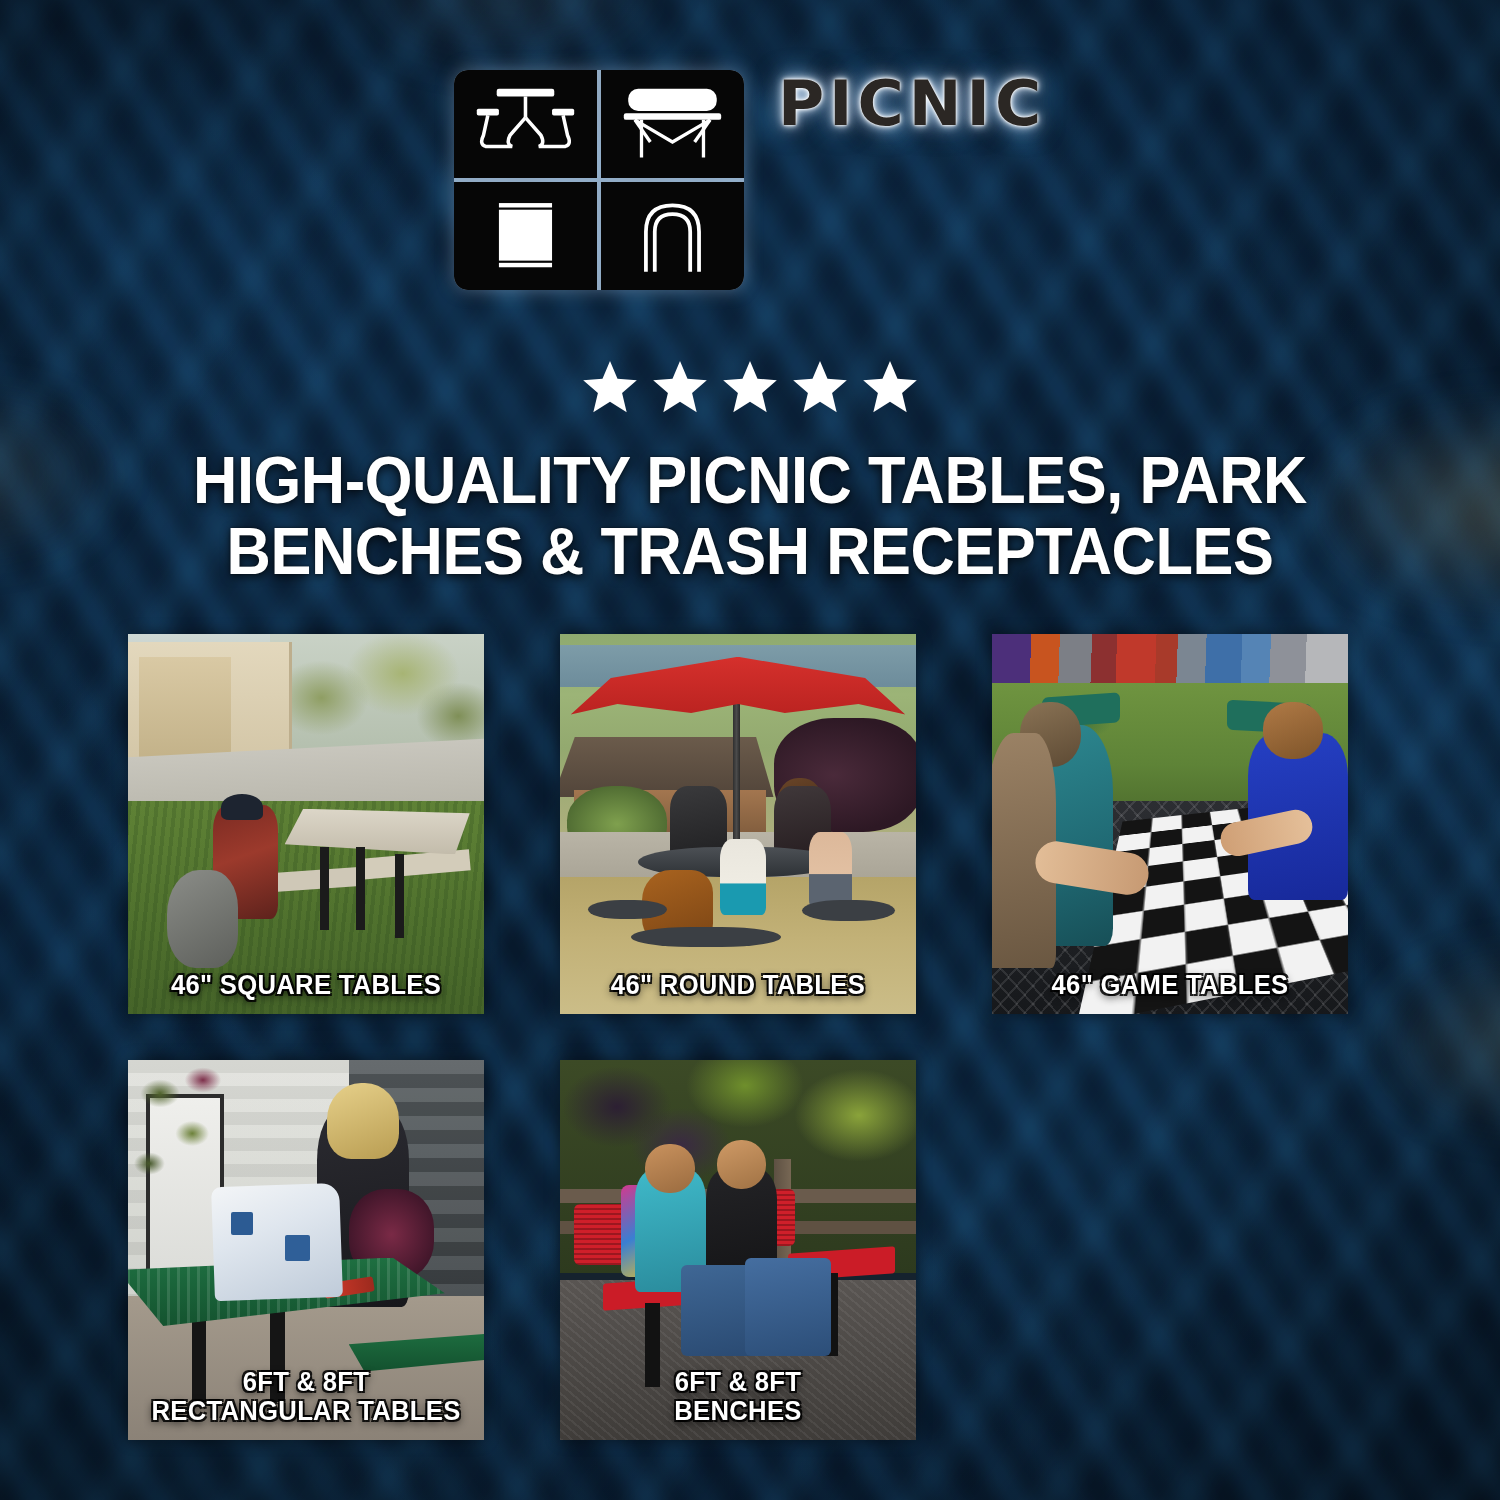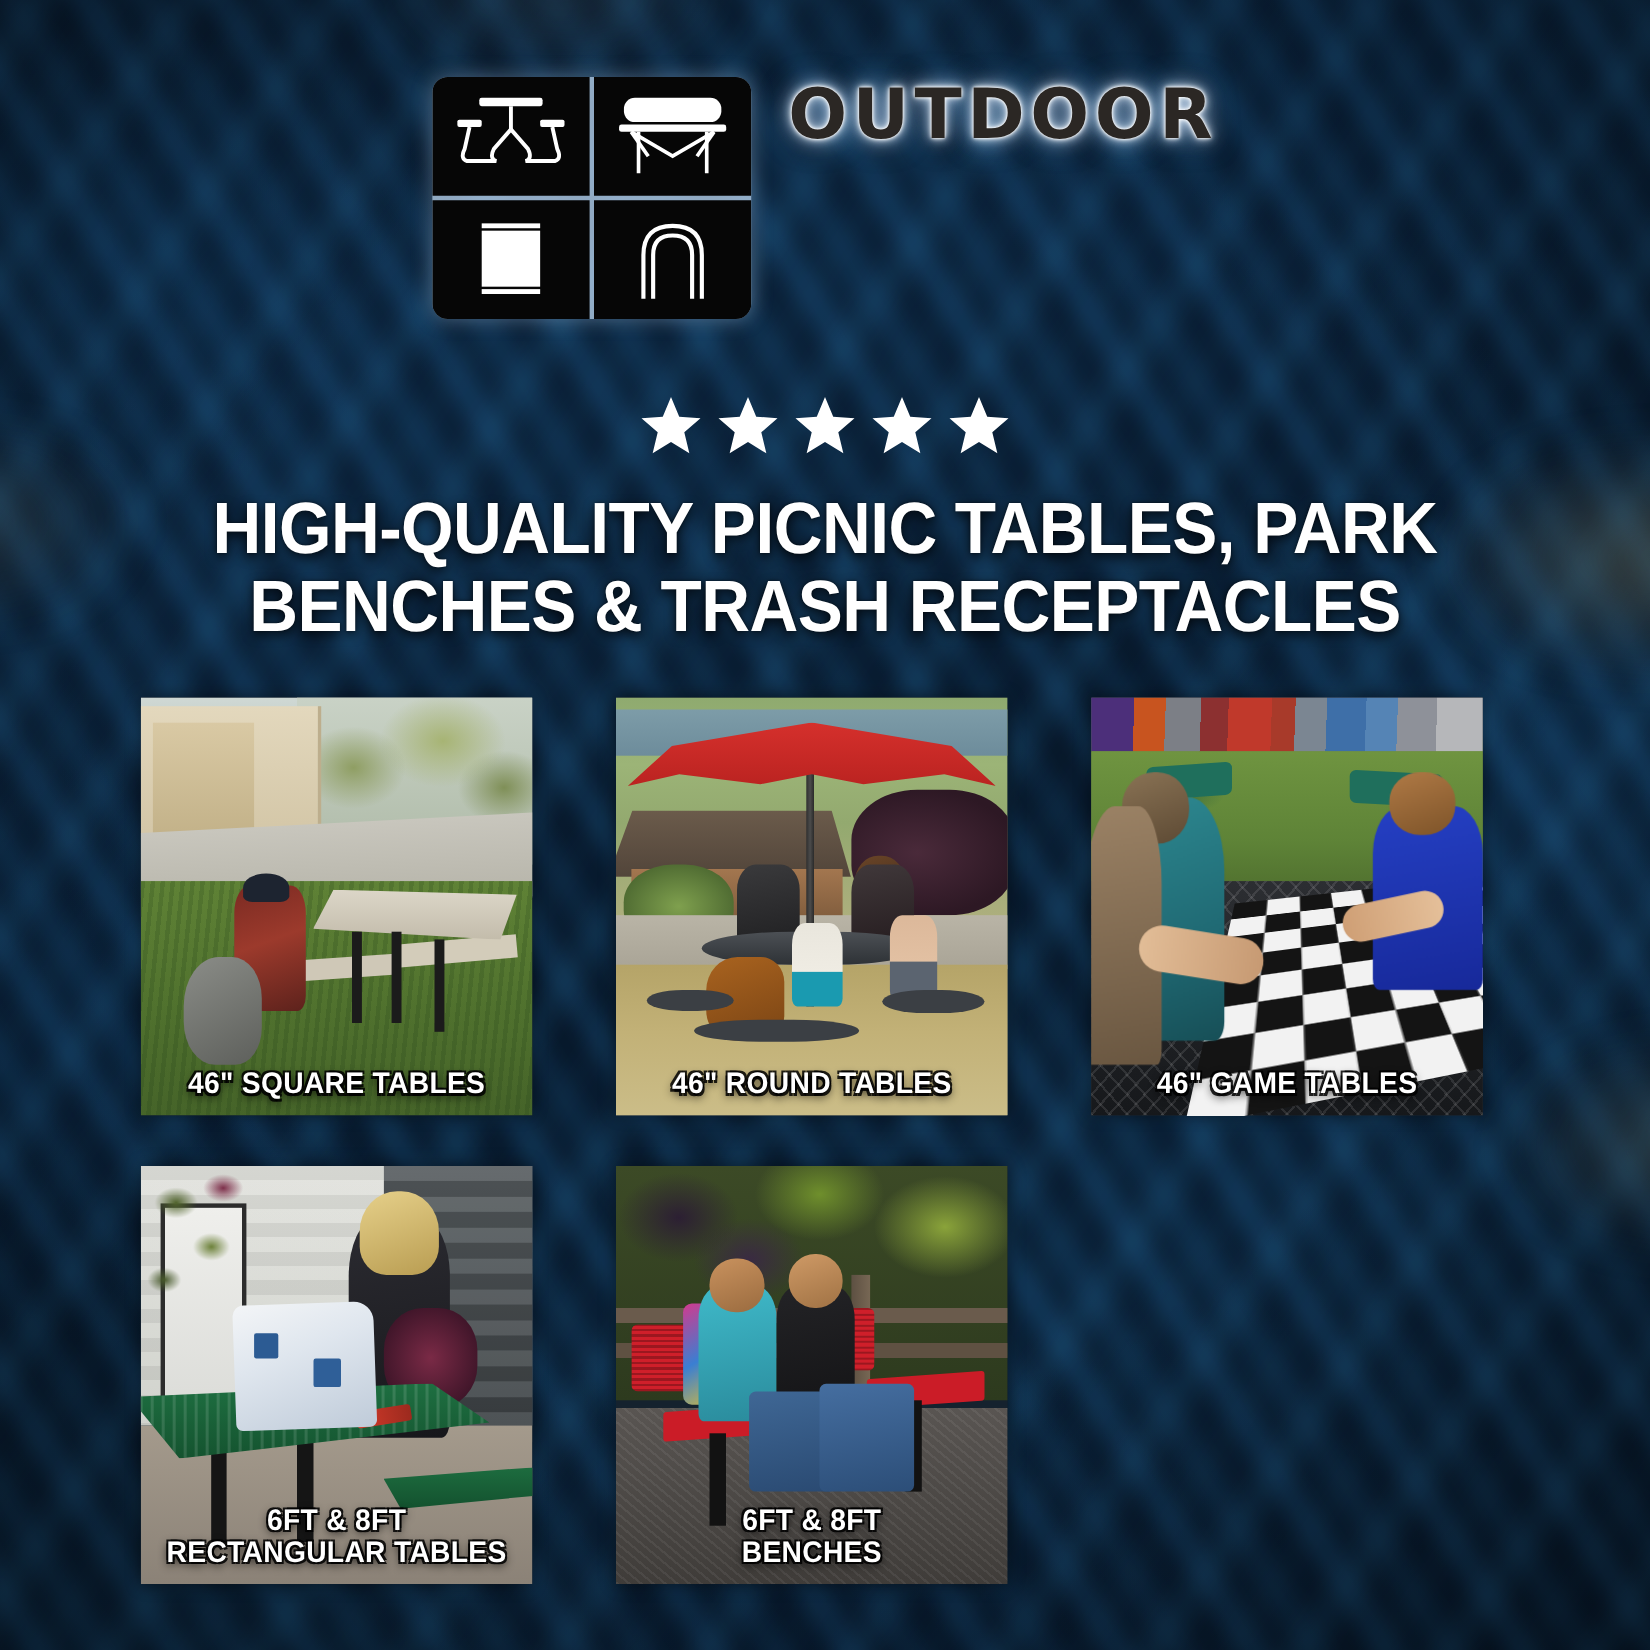--- a/index.html
+++ b/index.html
@@ -461,21 +461,21 @@
         </div>
         <div class="logo-cell">
           <svg viewBox="0 0 100 80" fill="none" stroke="#ffffff" stroke-width="3.4">
             <path d="M26 72 L26 36 Q26 12 50 12 Q74 12 74 36 L74 72"></path>
             <path d="M34 72 L34 36 Q34 20 50 20 Q66 20 66 36 L66 72"></path>
           </svg>
         </div>
       </div>
 
       <div class="brand-text">
-        <div class="brand-line">OUTDOOR</div>
+        <div class="brand-line">PICNIC</div>
       </div>
     </div>
 
     <div class="stars">
       <span class="star">
           <svg viewBox="0 0 24 24">
             <polygon points="12,1.2 15.1,8.6 23.1,9.2 17,14.5 18.9,22.4 12,18.1 5.1,22.4 7,14.5 0.9,9.2 8.9,8.6" fill="#ffffff"></polygon>
           </svg>
         </span>
       <span class="star">

